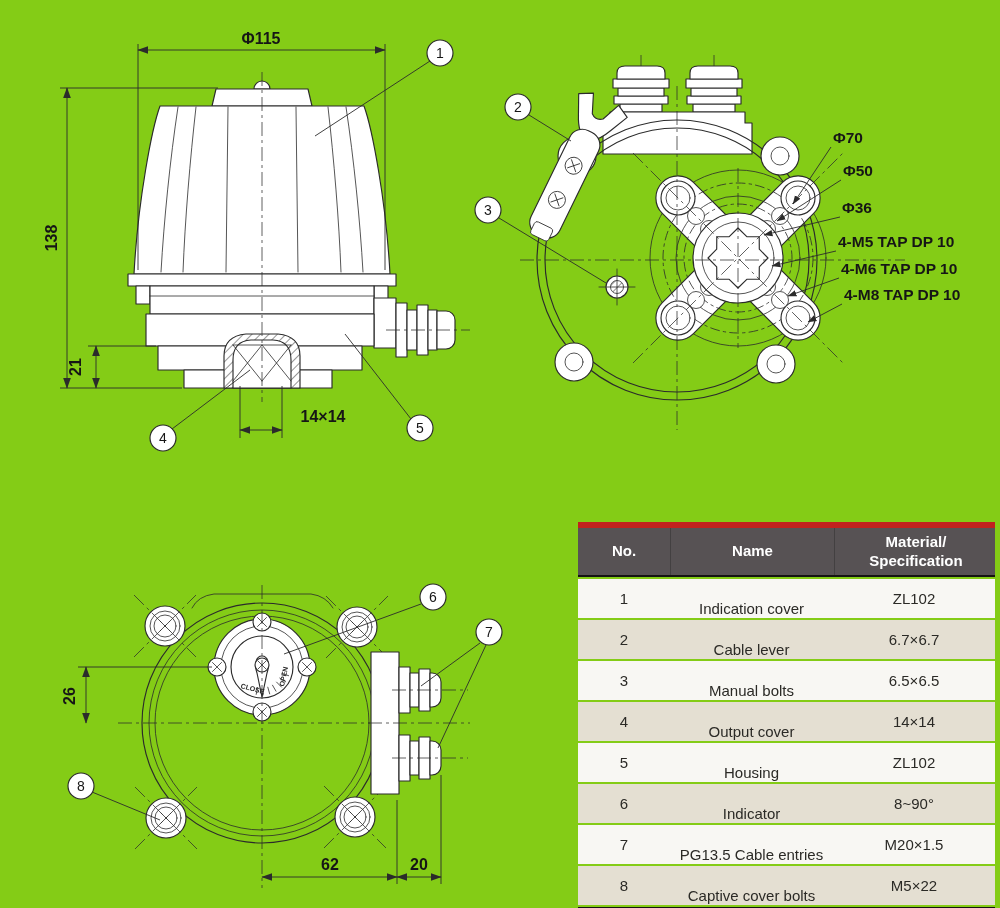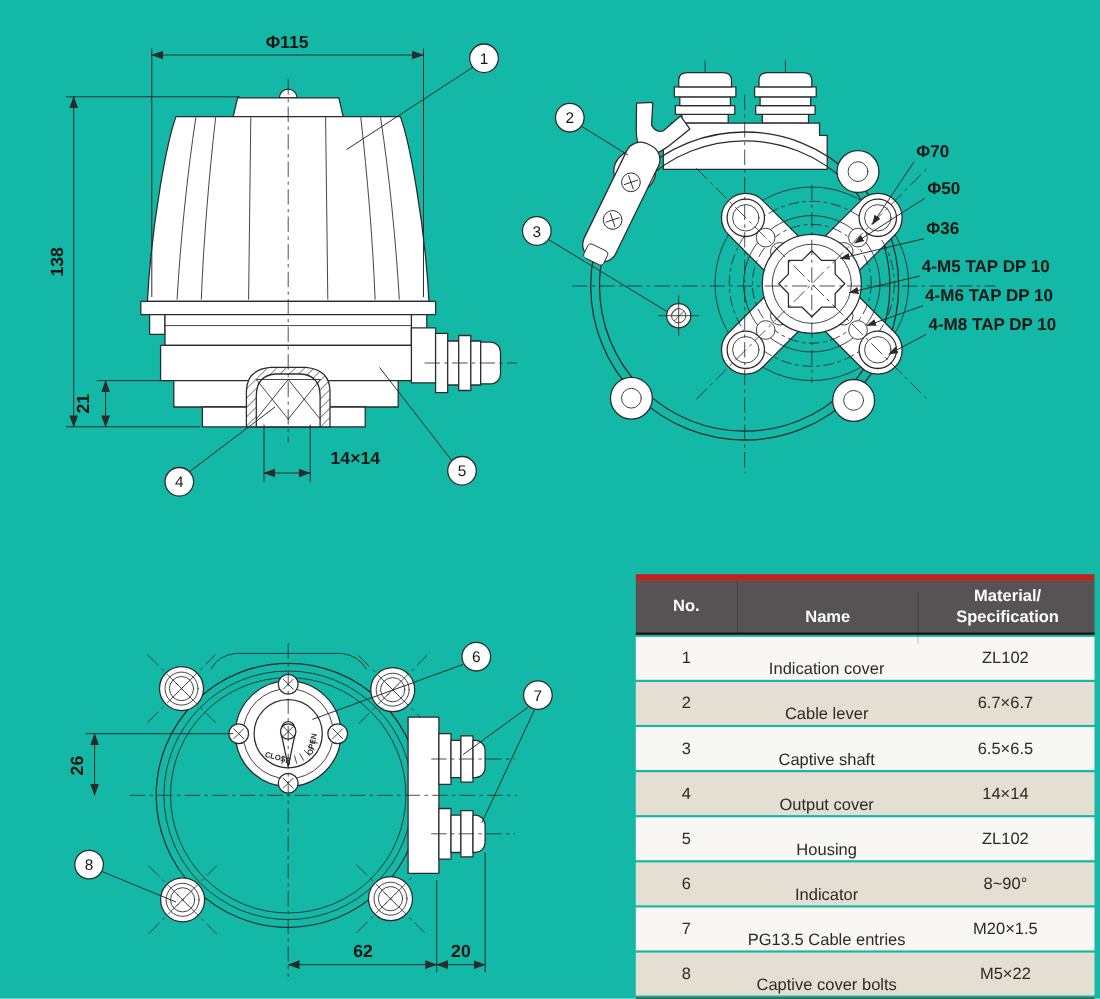--- a/index.html
+++ b/index.html
@@ -1,34 +1,34 @@
 <!DOCTYPE html>
 <html><head>
 <meta charset="utf-8">
 <style>
   html,body{margin:0;padding:0;background:#fff;}
-  .canvas{position:relative;width:1000px;height:908px;background:#14b8a6;overflow:hidden;
+  .canvas{position:relative;width:1000px;height:908px;background:#84cc16;overflow:hidden;
           font-family:"Liberation Sans",sans-serif;}
   
   .ln  {fill:none;stroke:#2b2b2b;stroke-width:1.15;stroke-linejoin:round;stroke-linecap:round;}
   .lnt {fill:none;stroke:#2b2b2b;stroke-width:.8;stroke-linejoin:round;stroke-linecap:round;}
   .wf  {fill:#ffffff;stroke:#2b2b2b;stroke-width:1.15;stroke-linejoin:round;}
   .wft {fill:#ffffff;stroke:#2b2b2b;stroke-width:.8;stroke-linejoin:round;}
   .cl  {fill:none;stroke:#2b2b2b;stroke-width:.75;stroke-dasharray:14 4 3 4;}
   .dash{stroke-dasharray:9 4 2.5 4;}
   .dim {fill:none;stroke:#2b2b2b;stroke-width:.9;}
   text.dt{font-size:16px;font-weight:600;fill:#161616;}
   text.ct{font-size:14px;font-weight:500;fill:#161616;text-anchor:middle;}
   text.lt{font-size:15.5px;font-weight:600;fill:#161616;}
   text.tiny{font-size:7px;font-weight:600;fill:#2b2b2b;}
   
   .spec-table{position:absolute;left:578px;top:522px;width:417px;}
   .accent-bar{height:6px;background:#c1221e;}
   .thead{display:flex;background:#575254;color:#fff;font-weight:700;font-size:15px;
-         height:47px;align-items:center;text-align:center;border-bottom:2px solid #151412;}
+         height:47px;align-items:flex-end;text-align:center;border-bottom:2px solid #151412;}
   .thead .th{display:flex;flex-direction:column;justify-content:center;height:100%;
              border-right:1px solid rgba(0,0,0,.22);line-height:1.25;}
   .thead .th:last-child{border-right:none;}
   .col-no{width:92px;flex:0 0 92px;}
   .col-name{width:163px;flex:0 0 163px;margin-top:20px;}
   .col-spec{width:162px;flex:0 0 162px;}
   .tr{display:flex;height:39px;margin-top:2px;align-items:center;text-align:center;
       font-size:15px;color:#2b2a26;}
   .row-a{background:#f8f7f3;}
   .row-b{background:#e4dfd2;}
@@ -405,21 +405,21 @@
       <div class="col-name">Indication cover</div>
       <div class="col-spec">ZL102</div>
     </div>
     <div class="tr row-b">
       <div class="col-no">2</div>
       <div class="col-name">Cable lever</div>
       <div class="col-spec">6.7×6.7</div>
     </div>
     <div class="tr row-a">
       <div class="col-no">3</div>
-      <div class="col-name">Captive shaft</div>
+      <div class="col-name">Manual bolts</div>
       <div class="col-spec">6.5×6.5</div>
     </div>
     <div class="tr row-b">
       <div class="col-no">4</div>
       <div class="col-name">Output cover</div>
       <div class="col-spec">14×14</div>
     </div>
     <div class="tr row-a">
       <div class="col-no">5</div>
       <div class="col-name">Housing</div>

